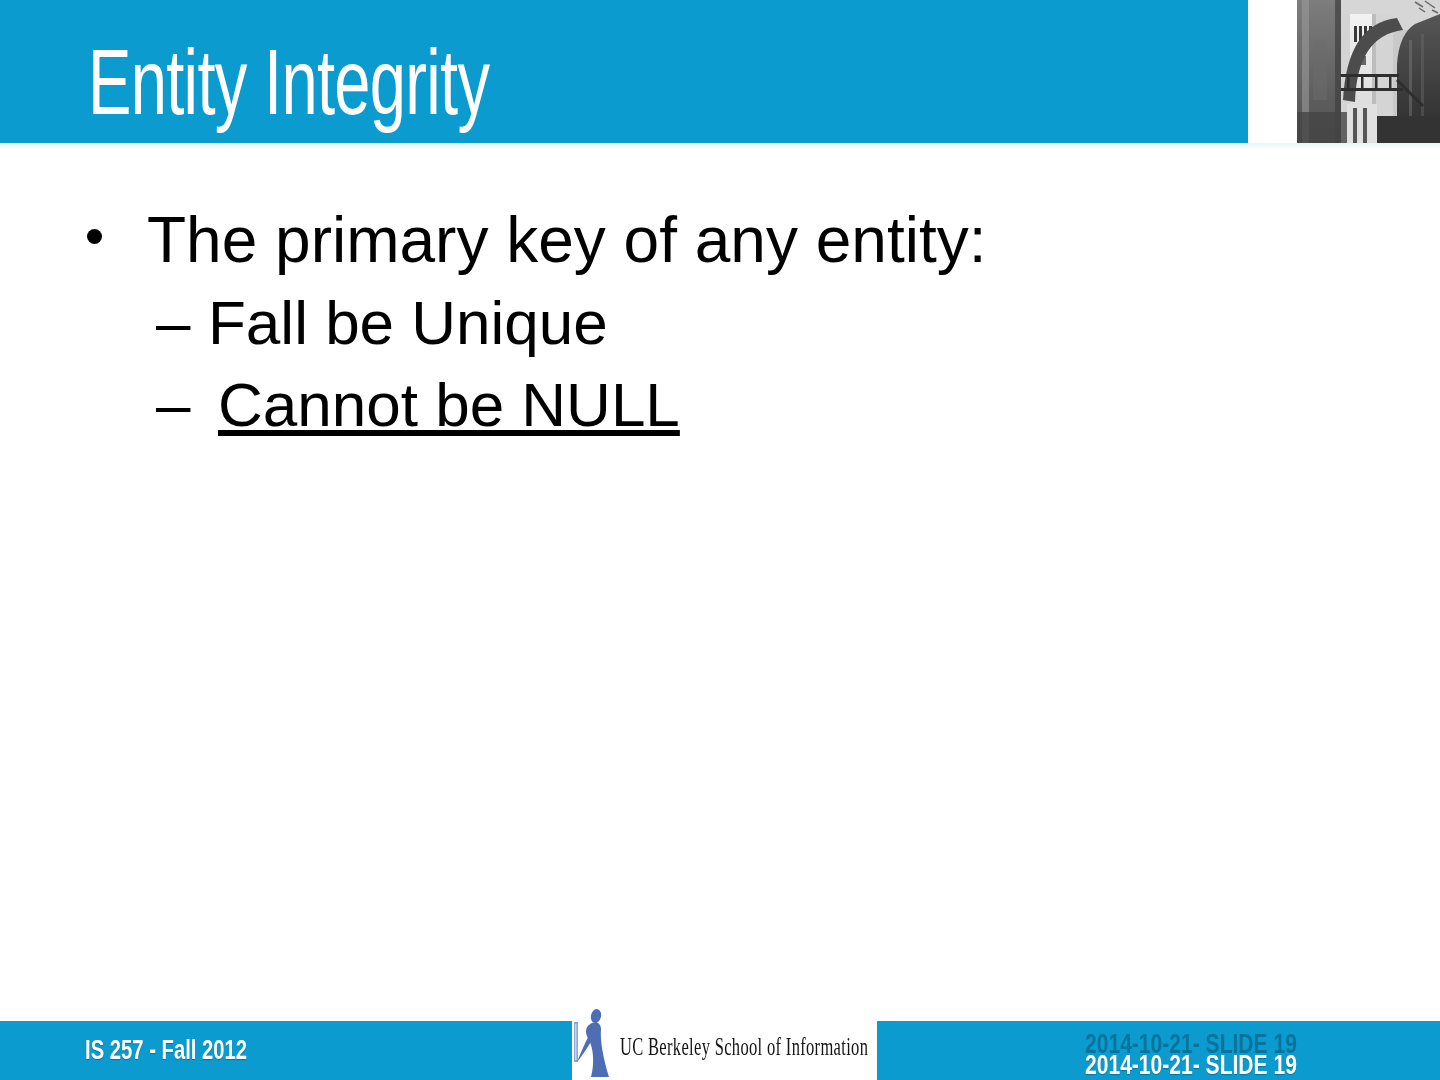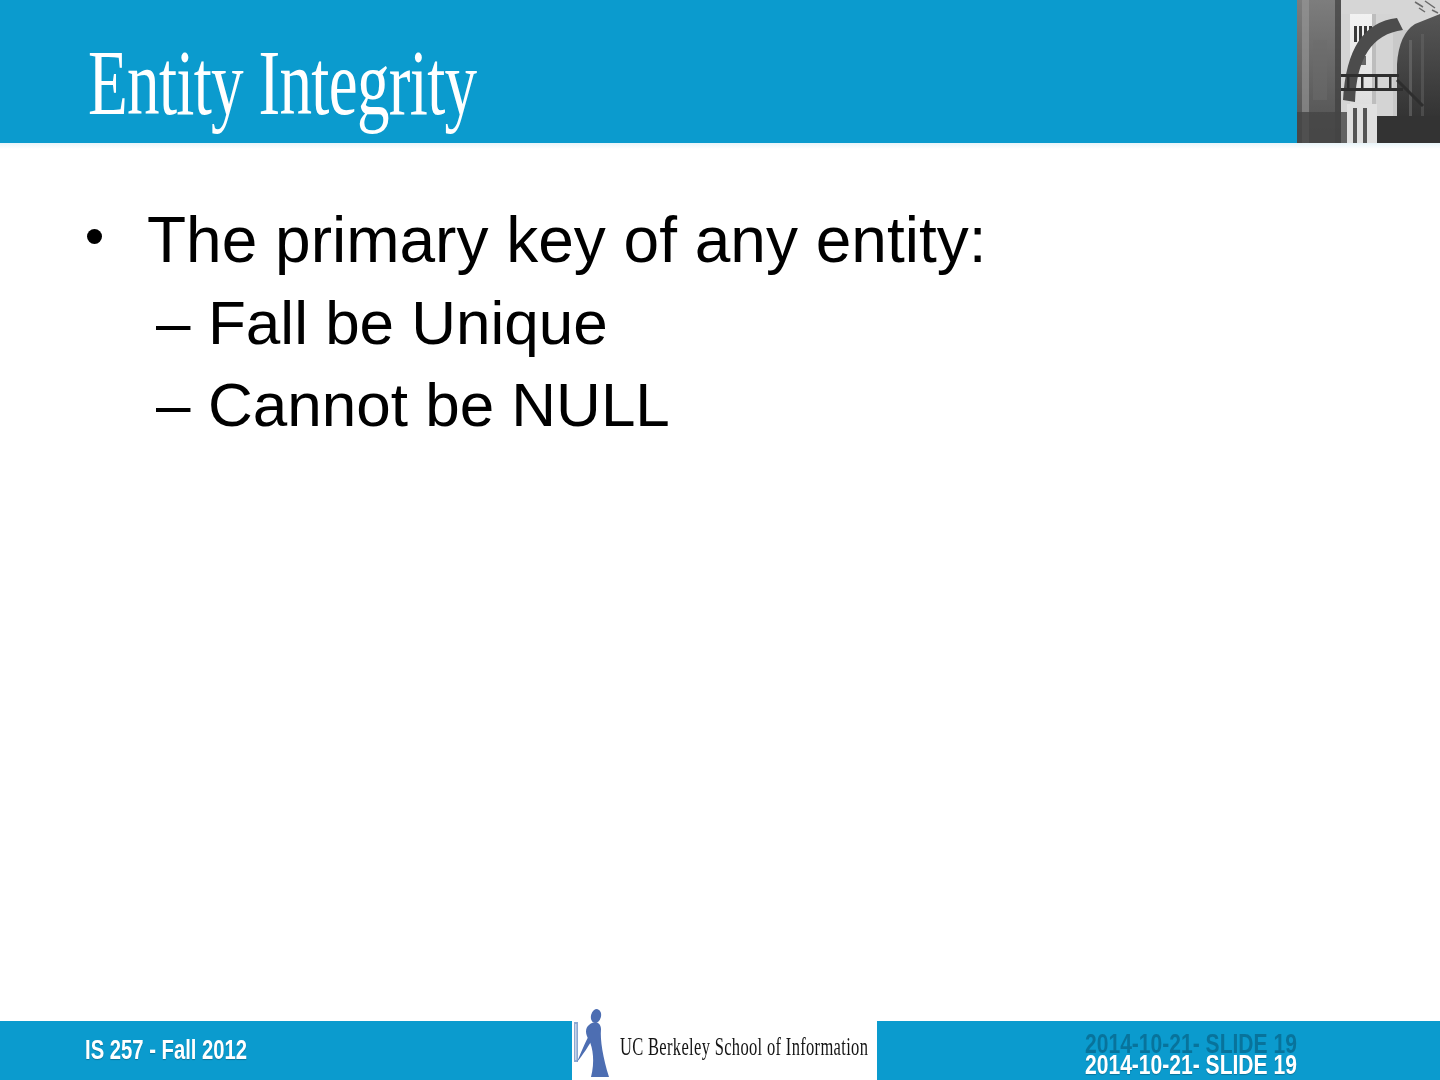--- a/index.html
+++ b/index.html
@@ -4,23 +4,22 @@
 <style>
   html,body { margin:0; padding:0; background:#ffffff; }
   .slide {
     position:relative; width:1440px; height:1080px;
     background:#ffffff; overflow:hidden;
     font-family:"Liberation Sans", sans-serif;
   }
 
   
   .titlebar {
-    position:absolute; left:0; top:0; width:1440px; height:143px;
+    position:absolute; left:0; top:0; width:1248px; height:143px;
     background:#0b9bce;
-    font-family:Liberation Serif, serif;
   }
   .titlebar::after { 
     content:""; position:absolute; left:0; top:143px; width:1440px; height:6px;
     background:linear-gradient(#e8f4f9, #ffffff);
   }
   .slide-title {
     position:absolute; left:88px; top:36px; margin:0;
     font-size:93px; font-weight:400; line-height:1; color:#ffffff;
     letter-spacing:-1px; white-space:nowrap;
     transform:scaleX(0.70); transform-origin:0 0;
@@ -32,21 +31,21 @@
   
   .abs { position:absolute; line-height:1; color:#000; white-space:nowrap; }
   .b1-text { left:147px; top:208px; font-size:64px; }
   .b1-dot  {
     left:87px; top:229px; width:15px; height:15px;
     background:#000; border-radius:50%;
   }
   .b2-dash { left:156px; top:292px; font-size:62px; }
   .b2-text { left:208px; top:292px; font-size:62px; }
   .b3-dash { left:156px; top:374px; font-size:62px; }
-  .b3-text { left:208px; top:374px; font-size:62px; }
+  .b3-text { left:218px; top:374px; font-size:62px;text-decoration:underline; }
 
   
   .bar { position:absolute; top:1021px; height:59px; background:#0b9bce; }
   .bar-left  { left:0; width:572px; }
   .bar-right { left:877px; width:563px; }
   .course-label {
     left:85px; top:1037px; font-size:27px; font-weight:bold; color:#ffffff;
     transform:scaleX(0.75); transform-origin:0 0;
     text-shadow:0 1px 1px rgba(0,0,0,0.25);
   }

